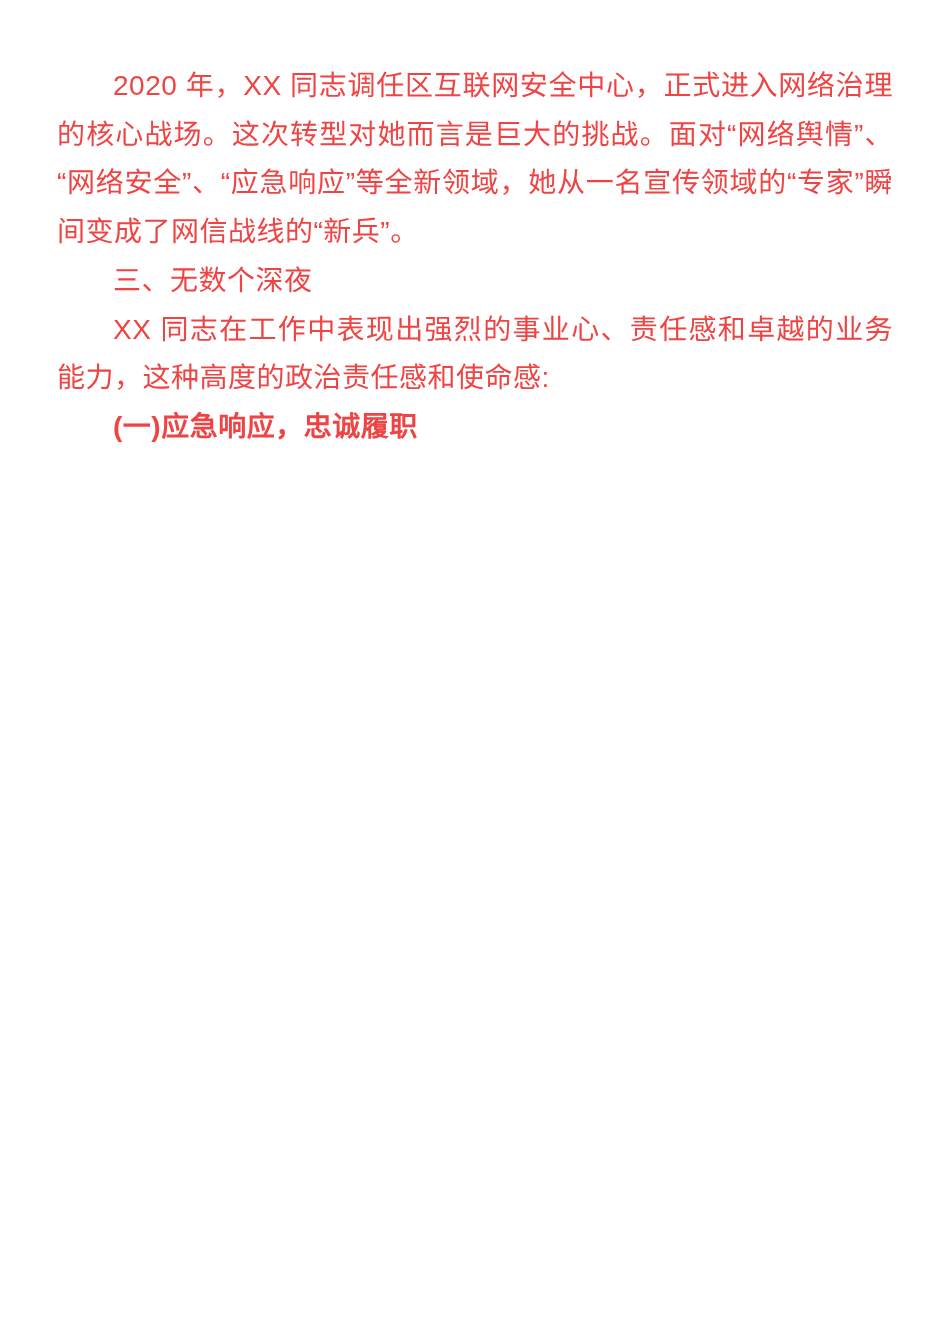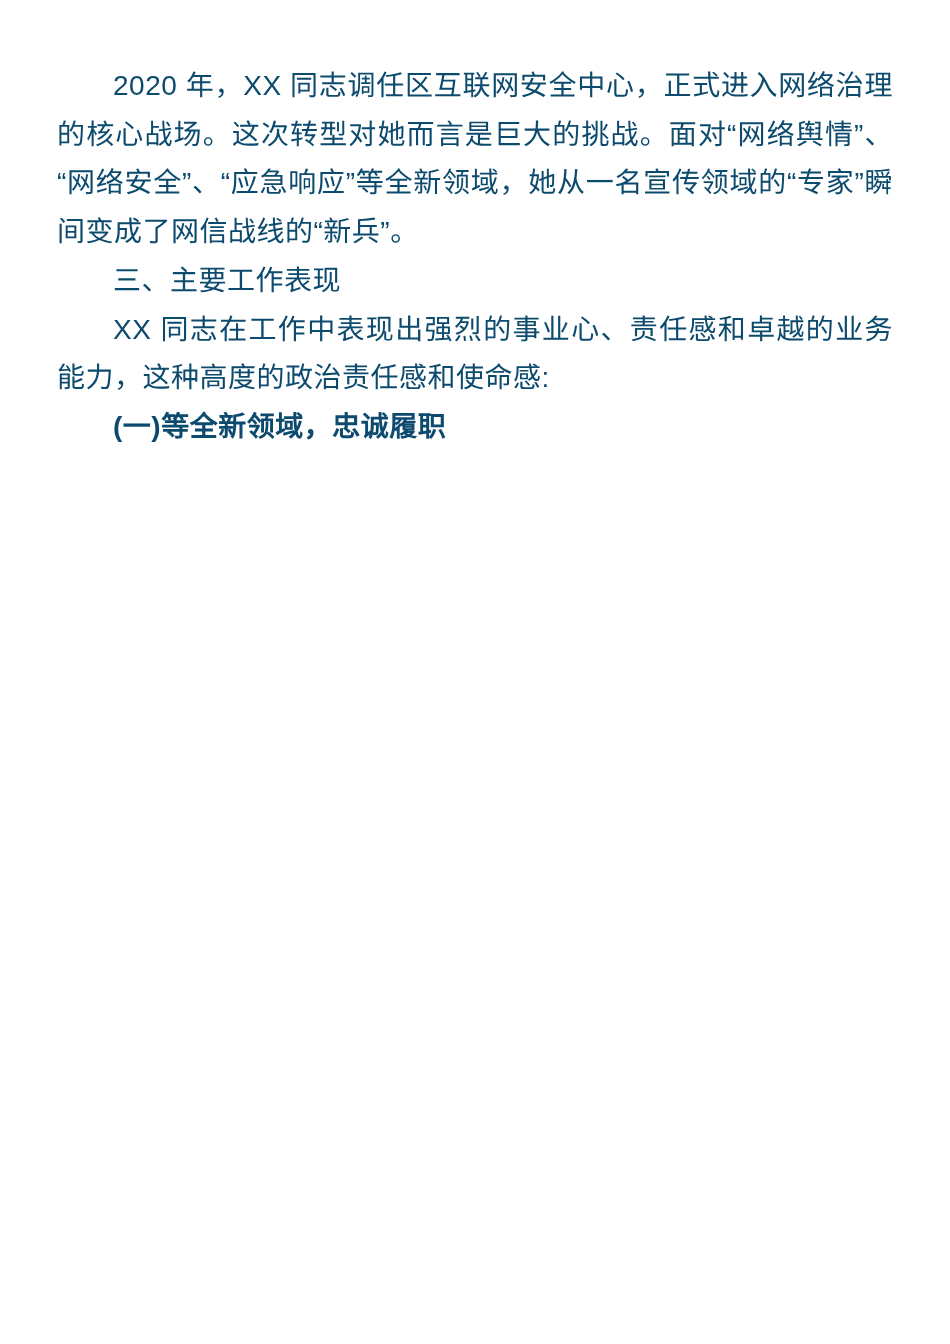--- a/index.html
+++ b/index.html
@@ -12,34 +12,34 @@
     box-sizing: border-box;
     width: 950px;
     height: 1344px;
     margin: 0;
     background: #ffffff;
     padding: 62px 57px 0 57px;
     overflow: hidden;
     font-family: "Liberation Sans", "DejaVu Sans", sans-serif;
     font-size: 28px;
     line-height: 48.7px;
-    color: #0c4a6e;
+    color: #ef4444;
     letter-spacing: 0.5px;
   }
   .page p {
     margin: 0;
     padding: 0;
     text-indent: 2em;
     text-align: justify;
   }
   .page p.subheading {
     font-weight: bold;
   }
 </style>
 </head>
 <body>
 
 <div class="page">
   <p class="body">2020 年，XX 同志调任区互联网安全中心，正式进入网络治理的核心战场。这次转型对她而言是巨大的挑战。面对“网络舆情”、“网络安全”、“应急响应”等全新领域，她从一名宣传领域的“专家”瞬间变成了网信战线的“新兵”。</p>
-  <p class="heading">三、主要工作表现</p>
+  <p class="heading">三、无数个深夜</p>
   <p class="body">XX 同志在工作中表现出强烈的事业心、责任感和卓越的业务能力，这种高度的政治责任感和使命感:</p>
-  <p class="subheading">(一)等全新领域，忠诚履职</p>
+  <p class="subheading">(一)应急响应，忠诚履职</p>
 </div>
 
 </body></html>

